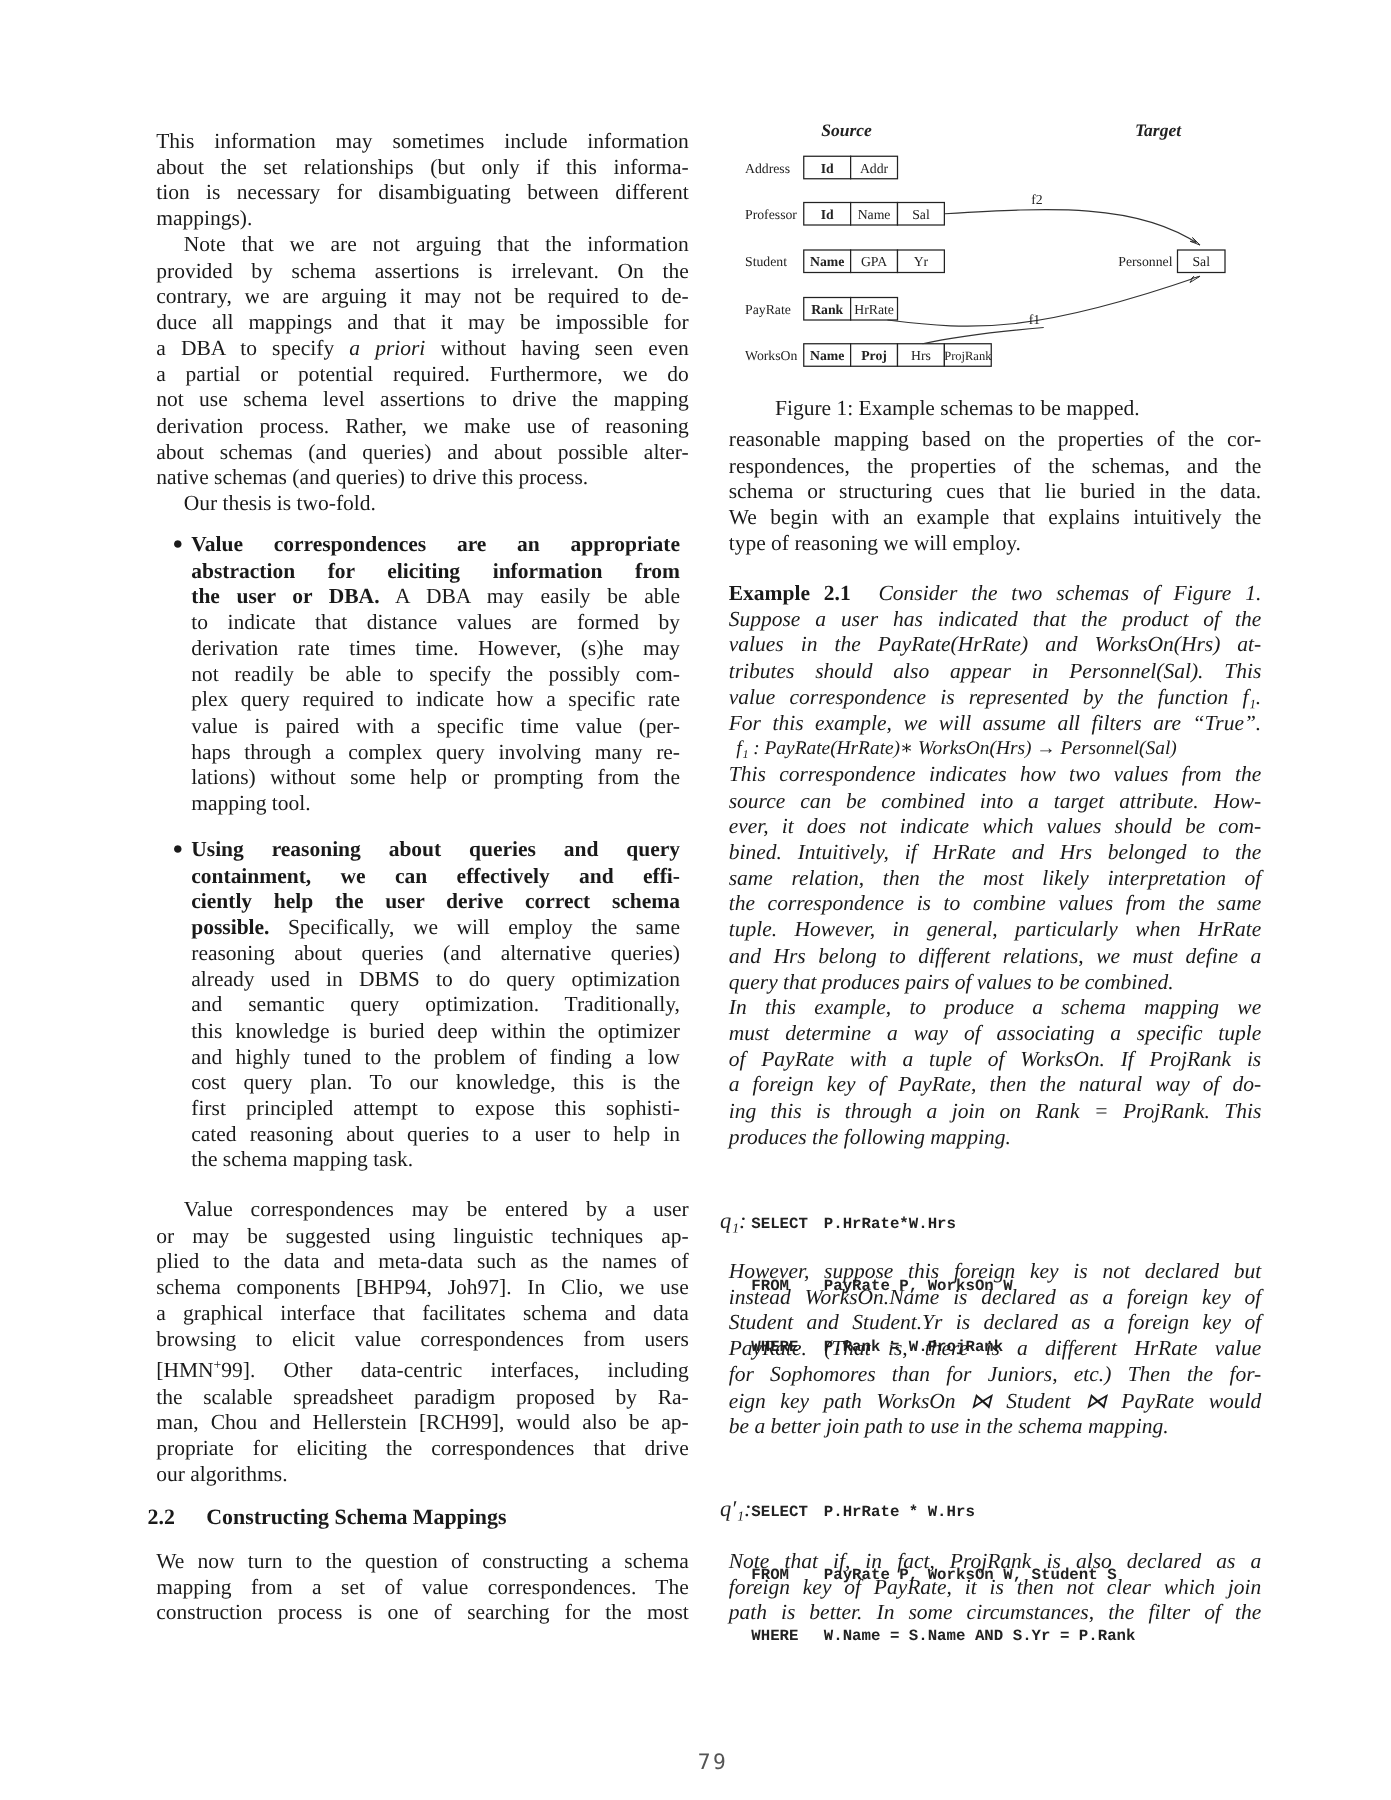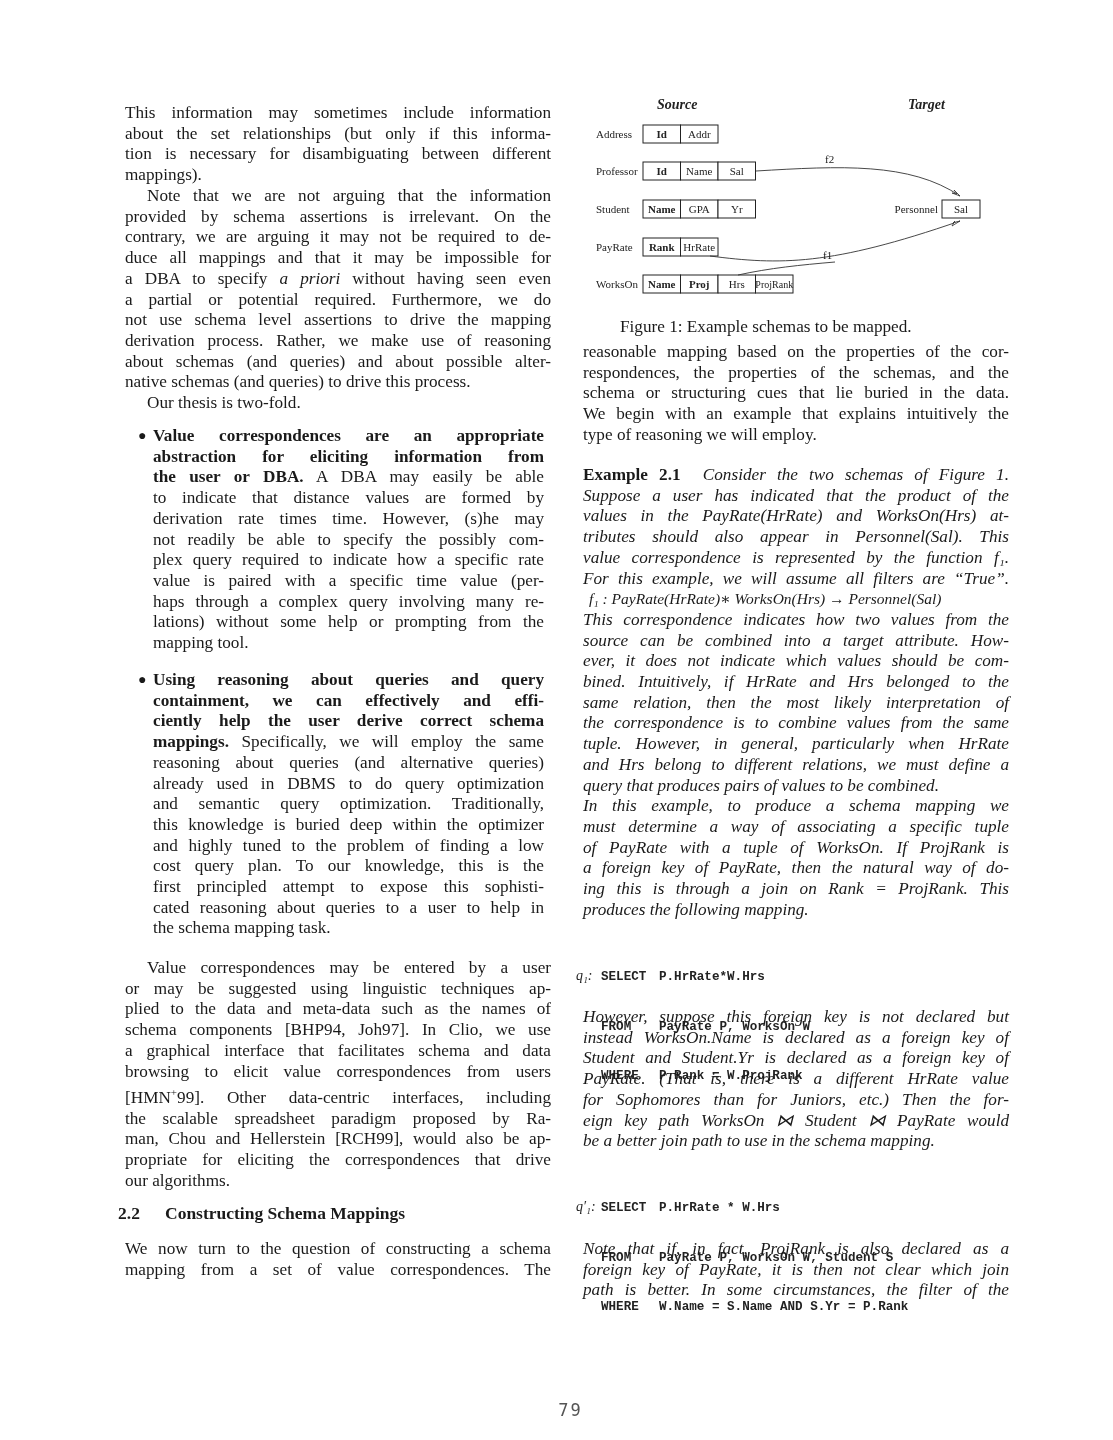--- a/index.html
+++ b/index.html
@@ -18,21 +18,21 @@
   .bullet-item { position: absolute; left: 0; width: 426px; }
   .bullet-dot { position: absolute; left: 20px; top: 0; font-size: 14px; line-height: 20.7px; }
   .bullet-text { position: absolute; left: 35px; width: 391px; font-size: 17.2px; line-height: 20.7px; }
   .bullet-text .ln { display: block; white-space: nowrap; text-align: justify; text-align-last: justify; }
   .bullet-text .ln.last { text-align-last: left; }
   .heading { position: absolute; left: 0; font-size: 17.5px; font-weight: bold; white-space: nowrap; }
   .heading .num { display: inline-block; width: 47px; }
   .caption { position: absolute; left: 44px; font-size: 17.2px; line-height: 20.7px; white-space: nowrap; }
   .code { position: absolute; left: 0; font-family: "Liberation Mono", "DejaVu Sans Mono", monospace;
           font-size: 12.6px; font-weight: bold; line-height: 16.5px; white-space: pre; color: #222; }
-  .code .lbl { font-family: "Liberation Serif", serif; font-style: italic; font-weight: normal; font-size: 14px; }
+  .code .lbl { font-family: "Liberation Serif", serif; font-style: italic; font-weight: normal; font-size: 18px; }
   .code-row { display: block; }
   .kw { display: inline-block; width: 58px; }
   .pad { display: inline-block; width: 25px; }
   #figure { position: absolute; left: 580px; top: 90px; width: 420px; height: 215px; }
   #figure svg { position: absolute; left: 0; top: 0; }
   .pagenum { position: absolute; top: 1400px; left: 14px; width: 1113px; text-align: center;
              font-family: "DejaVu Sans Mono", monospace; font-size: 17px; color: #555; letter-spacing: 2px; }
 </style>
 </head>
 <body>
@@ -76,21 +76,21 @@
       <span class="ln last">mapping tool.</span>
     </div>
   </div>
 
   <div class="bullet-item" style="top:670px">
     <span class="bullet-dot">●</span>
     <div class="bullet-text">
       <span class="ln b">Using reasoning about queries and query</span>
       <span class="ln b">containment, we can effectively and effi-</span>
       <span class="ln b">ciently help the user derive correct schema</span>
-      <span class="ln"><span class="b">mappings.</span><span> Specifically, we will employ the same</span></span>
+      <span class="ln"><span class="b">possible.</span><span> Specifically, we will employ the same</span></span>
       <span class="ln">reasoning about queries (and alternative queries)</span>
       <span class="ln">already used in DBMS to do query optimization</span>
       <span class="ln">and semantic query optimization.  Traditionally,</span>
       <span class="ln">this knowledge is buried deep within the optimizer</span>
       <span class="ln">and highly tuned to the problem of finding a low</span>
       <span class="ln">cost query plan.  To our knowledge, this is the</span>
       <span class="ln">first principled attempt to expose this sophisti-</span>
       <span class="ln">cated reasoning about queries to a user to help in</span>
       <span class="ln last">the schema mapping task.</span>
     </div>
@@ -110,20 +110,21 @@
     <span class="ln last">our algorithms.</span>
   </div>
 
   <div class="heading" style="top:1203px">
     <span class="num">2.2</span><span>Constructing Schema Mappings</span>
   </div>
 
   <div class="p" style="top:1235px">
     <span class="ln">We now turn to the question of constructing a schema</span>
     <span class="ln">mapping from a set of value correspondences.   The</span>
+    <span class="ln">construction process is one of searching for the most</span>
   </div>
 </div>
 
 <div id="figure">
   <svg id="fig-svg" width="420" height="215">
       <text x="77" y="19" font-family="Liberation Serif, serif" font-size="14" fill="#222" font-weight="bold" font-style="italic">Source</text>
       <text x="328" y="19" font-family="Liberation Serif, serif" font-size="14" fill="#222" font-weight="bold" font-style="italic">Target</text>
       <text x="16" y="48" font-family="Liberation Serif, serif" font-size="11" fill="#222">Address</text>
       <rect x="63" y="35" width="37.5" height="18" fill="#fff" stroke="#222" stroke-width="1"></rect>
       <text x="81.75" y="48" font-family="Liberation Serif, serif" font-size="11" fill="#222" text-anchor="middle" font-weight="bold">Id</text>

